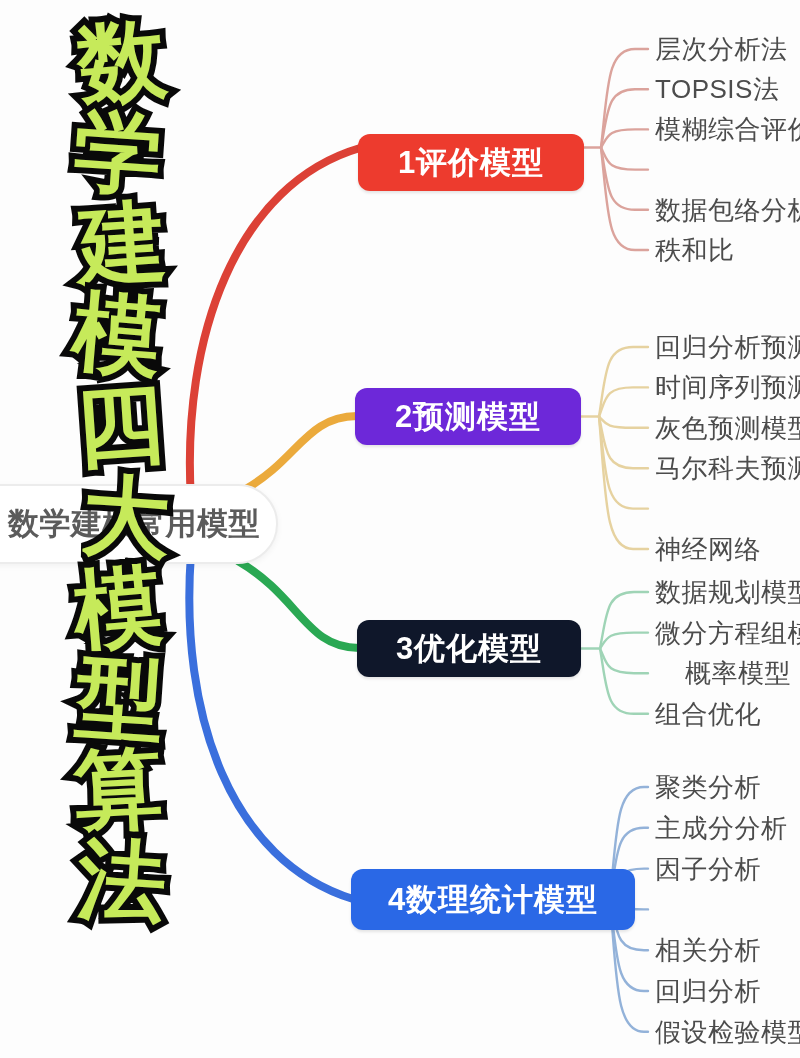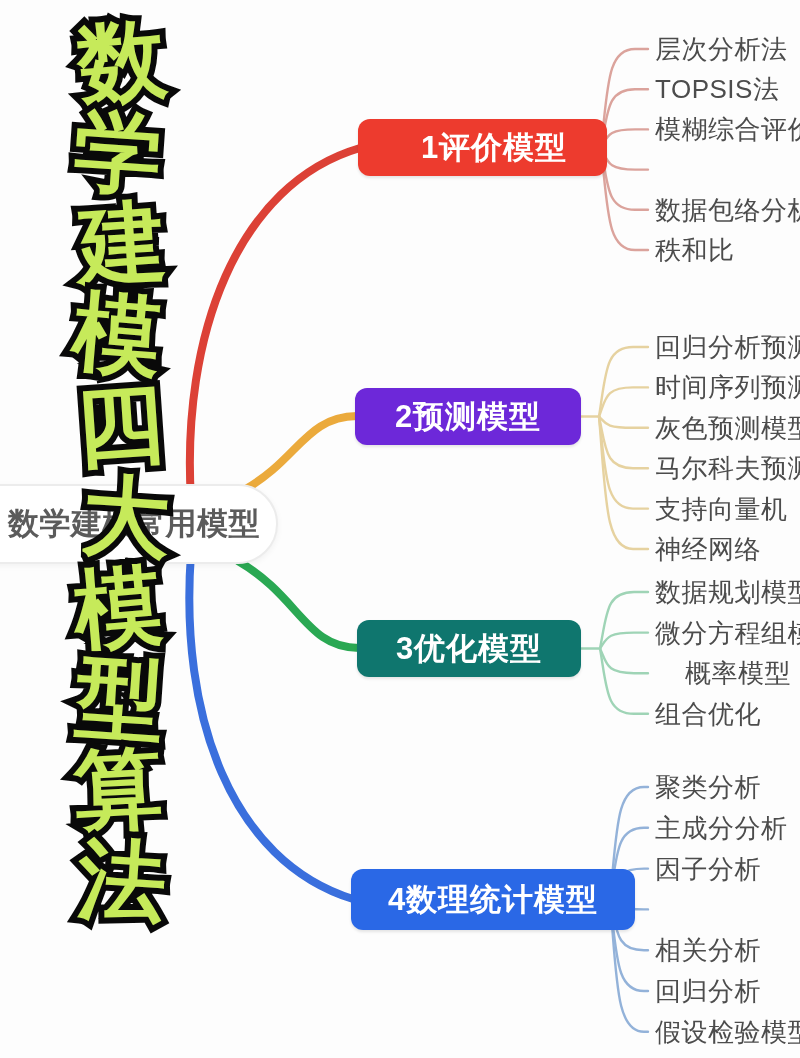--- a/index.html
+++ b/index.html
@@ -105,33 +105,32 @@
       <span class="title-char" style="transform: rotate(-5deg) translateX(-2px);">模</span>
       <span class="title-char" style="transform: rotate(4deg) translateX(0px);">型</span>
       <span class="title-char" style="transform: rotate(-3deg) translateX(-2px);">算</span>
       <span class="title-char" style="transform: rotate(4deg) translateX(2px);">法</span>
     </div>
 <div class="leaf-label" style="left: 655px; top: 33px;">层次分析法</div>
     <div class="leaf-label" style="left: 655px; top: 73.2px;">TOPSIS法</div>
     <div class="leaf-label" style="left: 655px; top: 113.4px;">模糊综合评价</div>
     <div class="leaf-label" style="left: 655px; top: 193.8px;">数据包络分析</div>
     <div class="leaf-label" style="left: 655px; top: 234px;">秩和比</div>
-    <div class="branch-node" style="left: 358px; top: 119px; width: 226px; height: 57px; background: rgb(237, 59, 46); padding-left: 23px;">1评价模型</div>
+    <div class="branch-node" style="left: 358px; top: 134px; width: 226px; height: 57px; background: rgb(237, 59, 46);">1评价模型</div>
     <div class="leaf-label" style="left: 655px; top: 331px;">回归分析预测</div>
     <div class="leaf-label" style="left: 655px; top: 371.4px;">时间序列预测</div>
     <div class="leaf-label" style="left: 655px; top: 411.8px;">灰色预测模型</div>
     <div class="leaf-label" style="left: 655px; top: 452.2px;">马尔科夫预测</div>
-    <div class="leaf-label" style="left: 655px; top: 492.6px;">支持向量机</div>
     <div class="leaf-label" style="left: 655px; top: 533px;">神经网络</div>
     <div class="branch-node" style="left: 355px; top: 388px; width: 226px; height: 57px; background: #6d28d9;">2预测模型</div>
     <div class="leaf-label" style="left: 655px; top: 576px;">数据规划模型</div>
     <div class="leaf-label" style="left: 655px; top: 616.6px;">微分方程组模型</div>
     <div class="leaf-label" style="left: 685px; top: 657.2px;">概率模型</div>
     <div class="leaf-label" style="left: 655px; top: 697.8px;">组合优化</div>
-    <div class="branch-node" style="left: 357px; top: 620px; width: 224px; height: 57px; background: #0f766e;">3优化模型</div>
+    <div class="branch-node" style="left: 357px; top: 620px; width: 224px; height: 57px; background: #0f172a;">3优化模型</div>
     <div class="leaf-label" style="left: 655px; top: 771px;">聚类分析</div>
     <div class="leaf-label" style="left: 655px; top: 811.8px;">主成分分析</div>
     <div class="leaf-label" style="left: 655px; top: 852.6px;">因子分析</div>
     <div class="leaf-label" style="left: 655px; top: 934.2px;">相关分析</div>
     <div class="leaf-label" style="left: 655px; top: 975px;">回归分析</div>
     <div class="leaf-label" style="left: 655px; top: 1015.8px;">假设检验模型</div>
     <div class="branch-node" style="left: 351px; top: 869px; width: 284px; height: 61px; background: rgb(42, 104, 230);">4数理统计模型</div>
   </div>
 
 </body></html>

